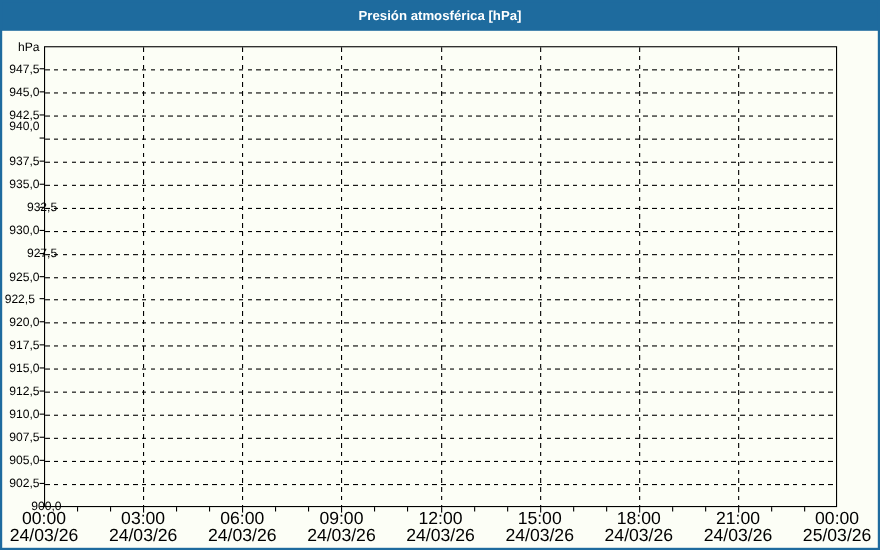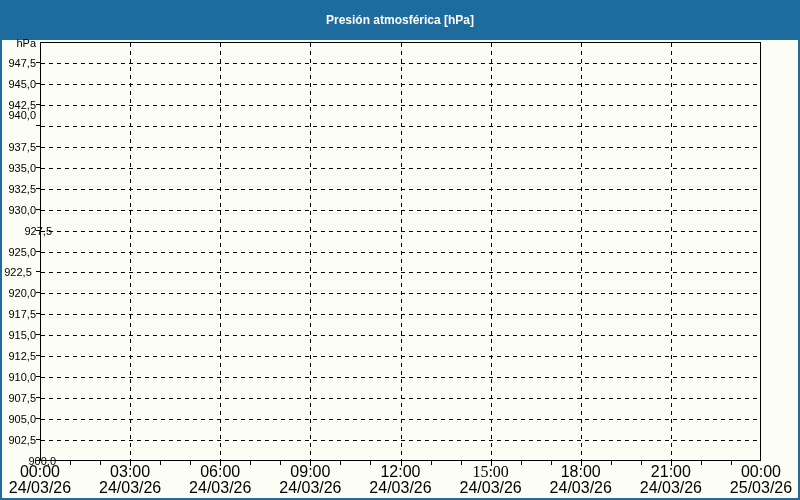--- a/index.html
+++ b/index.html
@@ -16,21 +16,21 @@
     background:var(--bg);
     overflow:hidden;
   }
   .frame{
     position:absolute;inset:0;
     border:2px solid var(--accent);
     pointer-events:none;
     z-index:10;
   }
   .titlebar{
-    position:absolute;left:0;top:0;width:800px;height:40px;
+    position:absolute;left:0;top:0;width:800px;height:28px;
     background:var(--accent);
     display:flex;align-items:center;justify-content:center;
   }
   .titlebar .title{
     color:#ffffff;font-size:12px;font-weight:bold;
     letter-spacing:0px;
   }
   .plot{
     position:absolute;left:40px;top:42px;width:721px;height:419px;
     border:1px solid var(--grid);
@@ -150,21 +150,21 @@
       <div class="xtick" style="left: 700.917px; top: 461px; height: 4px;"></div>
       <div class="xtick" style="left: 730.958px; top: 461px; height: 4px;"></div>
     </div>
   <div id="ylabels-layer" style="position:absolute;inset:0;pointer-events:none;">
       <div class="ylabel" style="left: 0px; top: 56.95px;">947,5</div>
       <div class="ylabel" style="left: 0px; top: 77.9px;">945,0</div>
       <div class="ylabel" style="left: 0px; top: 98.85px;">942,5</div>
       <div class="ylabel" style="left: 0px; top: 109px;">940,0</div>
       <div class="ylabel" style="left: 0px; top: 140.75px;">937,5</div>
       <div class="ylabel" style="left: 0px; top: 161.7px;">935,0</div>
-      <div class="ylabel" style="left: 0px; top: 182.65px;">932,5</div>
+      <div class="ylabel" style="left: 16px; top: 182.65px;">932,5</div>
       <div class="ylabel" style="left: 0px; top: 203.6px;">930,0</div>
       <div class="ylabel" style="left: 16px; top: 224.55px;">927,5</div>
       <div class="ylabel" style="left: 0px; top: 245.5px;">925,0</div>
       <div class="ylabel" style="left: 0px; top: 266.45px; text-align: center;">922,5</div>
       <div class="ylabel" style="left: 0px; top: 287.4px;">920,0</div>
       <div class="ylabel" style="left: 0px; top: 308.35px;">917,5</div>
       <div class="ylabel" style="left: 0px; top: 329.3px;">915,0</div>
       <div class="ylabel" style="left: 0px; top: 350.25px;">912,5</div>
       <div class="ylabel" style="left: 0px; top: 371.2px;">910,0</div>
       <div class="ylabel" style="left: 0px; top: 392.15px;">907,5</div>
@@ -176,21 +176,21 @@
       <div class="xlabel-time" style="left: 5px; top: 466px;">00:00</div>
       <div class="xlabel-date" style="left: 5px; top: 482px;">24/03/26</div>
       <div class="xlabel-time" style="left: 95.125px; top: 466px;">03:00</div>
       <div class="xlabel-date" style="left: 95.125px; top: 482px;">24/03/26</div>
       <div class="xlabel-time" style="left: 185.25px; top: 466px;">06:00</div>
       <div class="xlabel-date" style="left: 185.25px; top: 482px;">24/03/26</div>
       <div class="xlabel-time" style="left: 275.375px; top: 466px;">09:00</div>
       <div class="xlabel-date" style="left: 275.375px; top: 482px;">24/03/26</div>
       <div class="xlabel-time" style="left: 365.5px; top: 466px;">12:00</div>
       <div class="xlabel-date" style="left: 365.5px; top: 482px;">24/03/26</div>
-      <div class="xlabel-time" style="left: 455.625px; top: 466px; font-family: Liberation Serif, serif;">15:00</div>
+      <div class="xlabel-time" style="left: 455.625px; top: 466px;">15:00</div>
       <div class="xlabel-date" style="left: 455.625px; top: 482px;">24/03/26</div>
       <div class="xlabel-time" style="left: 545.75px; top: 466px;">18:00</div>
       <div class="xlabel-date" style="left: 545.75px; top: 482px;">24/03/26</div>
       <div class="xlabel-time" style="left: 635.875px; top: 466px;">21:00</div>
       <div class="xlabel-date" style="left: 635.875px; top: 482px;">24/03/26</div>
       <div class="xlabel-time" style="left: 726px; top: 466px;">00:00</div>
       <div class="xlabel-date" style="left: 726px; top: 482px;">25/03/26</div>
     </div>
 
   <div class="frame"></div>

